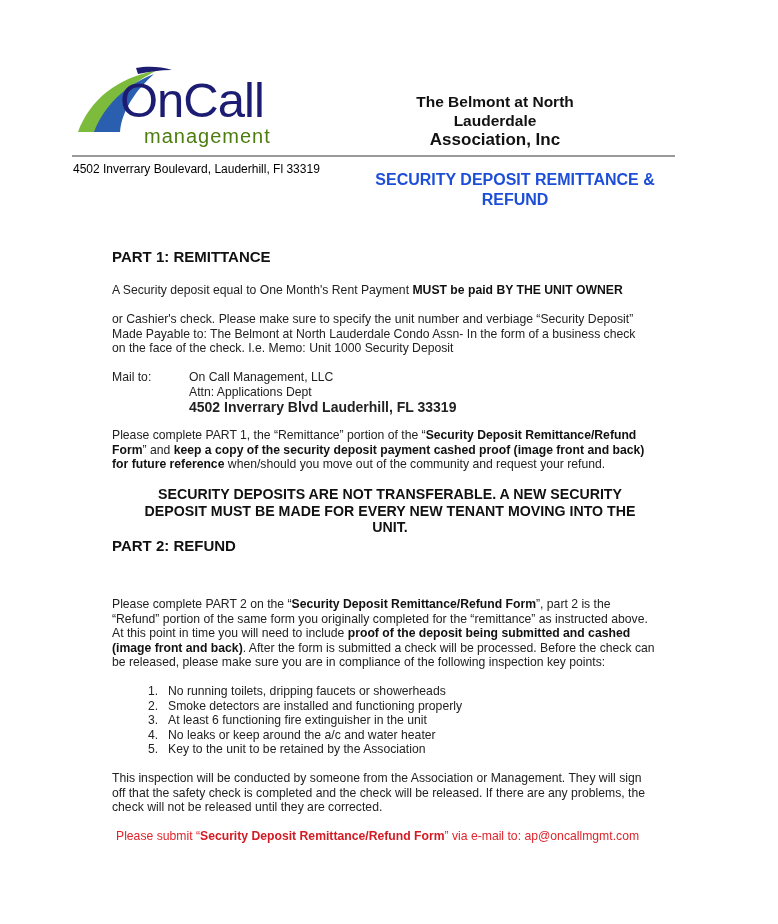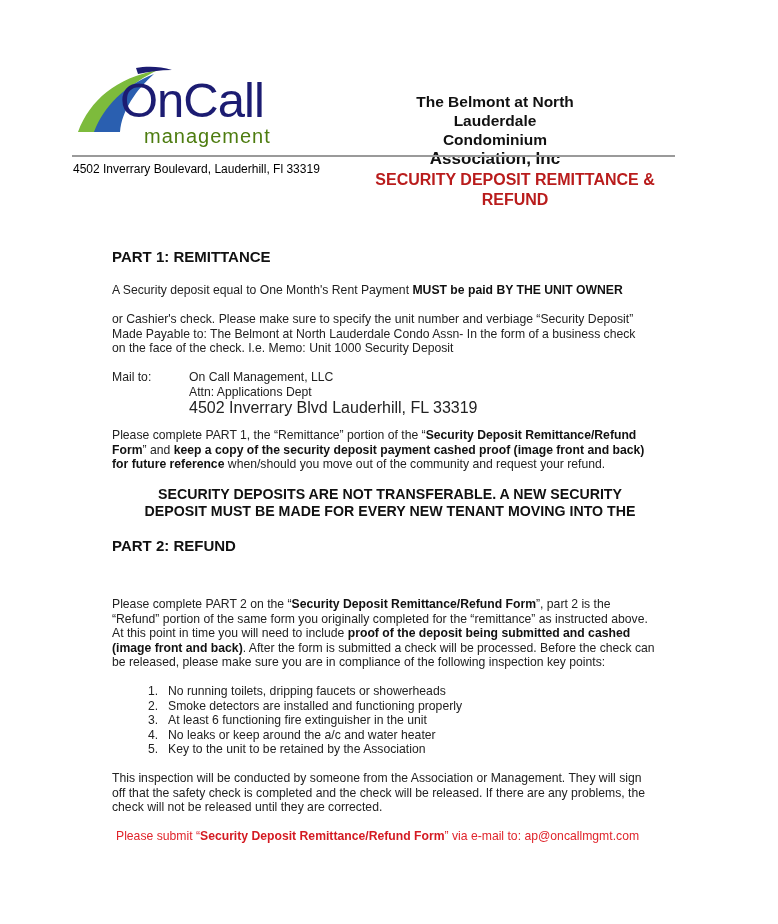--- a/index.html
+++ b/index.html
@@ -11,27 +11,27 @@
   .logo-word { position: absolute; left: 44px; top: 10px; font-size: 49px; color: #1c1c72;
                letter-spacing: -1px; line-height: 1; font-family: "Liberation Sans", sans-serif; }
   .logo-sub { position: absolute; left: 68px; top: 60px; font-size: 20px; color: #4d7c0f;
               letter-spacing: 1px; line-height: 1; }
   .assoc { left: 380px; top: 92px; width: 230px; text-align: center; font-weight: bold;
            font-size: 15.5px; line-height: 19px; color: #111; }
   .assoc .line3 { font-size: 17px; }
   .rule { left: 72px; top: 155px; width: 603px; height: 2px; background: #9a9a9a; }
   .addr { left: 73px; top: 162px; font-size: 12px; color: #000000; }
   .doc-title { left: 360px; top: 170px; width: 310px; text-align: center; font-weight: bold;
-               font-size: 16px; line-height: 20px; color: #b91c1c; }
+               font-size: 16px; line-height: 20px; color: #1d4ed8; }
   .h2 { left: 112px; font-weight: bold; font-size: 15px; color: #111; }
   .p { left: 112px; width: 560px; font-size: 12.2px; line-height: 14.6px; color: #222; }
   .p b { color: #111; }
   .mail-label { left: 112px; top: 370px; font-size: 12.2px; color: #222; }
   .mail-lines { left: 189px; top: 370px; font-size: 12.2px; line-height: 15px; color: #222; }
-  .mail-lines .small { font-size: 16px; }
+  .mail-lines .small { font-size: 14px; font-weight: bold; }
   .warn { left: 120px; top: 486px; width: 540px; text-align: center; font-weight: bold;
           font-size: 14.2px; line-height: 16.6px; color: #111; }
   .list { left: 148px; top: 684px; font-size: 12.2px; line-height: 14.6px; color: #222; }
   .list .row { display: flex; }
   .list .num { width: 20px; }
   .red { left: 116px; top: 829px; font-size: 12.2px; color: #e0242b; }
   .red b { color: #d41a22; }
 </style>
 </head>
 <body>
@@ -41,21 +41,20 @@
     <path d="M2 66 C 14 34, 40 12, 82 4 C 56 16, 34 36, 22 66 Z" fill="#7dbb3c"></path>
     <path d="M18 66 C 28 40, 48 20, 78 8 C 60 24, 46 44, 44 66 Z" fill="#2a5fb0"></path>
     <path d="M60 2 C 70 0, 84 0, 96 4 C 84 4, 72 6, 62 8 Z" fill="#1c1c72"></path>
   </svg>
   <div class="logo-word">OnCall</div>
   <div class="logo-sub">management</div>
 </div>
 
 <div class="abs assoc">
   <div>The Belmont at North Lauderdale</div>
-  <div>Condominium</div>
   <div class="line3">Association, Inc</div>
 </div>
 
 <div class="abs rule"></div>
 
 <div class="abs addr">4502 Inverrary Boulevard, Lauderhill, Fl 33319</div>
 
 <div class="abs doc-title">
   <div>SECURITY DEPOSIT REMITTANCE &amp;</div>
   <div>REFUND</div>
@@ -80,20 +79,21 @@
   <div class="small">4502 Inverrary Blvd Lauderhill, FL 33319</div>
 </div>
 
 <div class="abs p" style="top:428px; width:540px;">
   <span>Please complete PART 1, the “Remittance” portion of the “</span><b>Security Deposit Remittance/Refund Form</b><span>” and </span><b>keep a copy of the security deposit payment cashed proof (image front and back) for future reference</b><span> when/should you move out of the community and request your refund.</span>
 </div>
 
 <div class="abs warn">
   <div>SECURITY DEPOSITS ARE NOT TRANSFERABLE. A NEW SECURITY</div>
   <div>DEPOSIT MUST BE MADE FOR EVERY NEW TENANT MOVING INTO THE</div>
+  <div>UNIT.</div>
 </div>
 
 <div class="abs h2" style="top:537px;">PART 2: REFUND</div>
 
 <div class="abs p" style="top:597px; width:548px;">
   <span>Please complete PART 2 on the “</span><b>Security Deposit Remittance/Refund Form</b><span>”, part 2 is the “Refund” portion of the same form you originally completed for the “remittance” as instructed above. At this point in time you will need to include </span><b>proof of the deposit being submitted and cashed (image front and back)</b><span>. After the form is submitted a check will be processed. Before the check can be released, please make sure you are in compliance of the following inspection key points:</span>
 </div>
 
 <div class="abs list">
   <div class="row">

